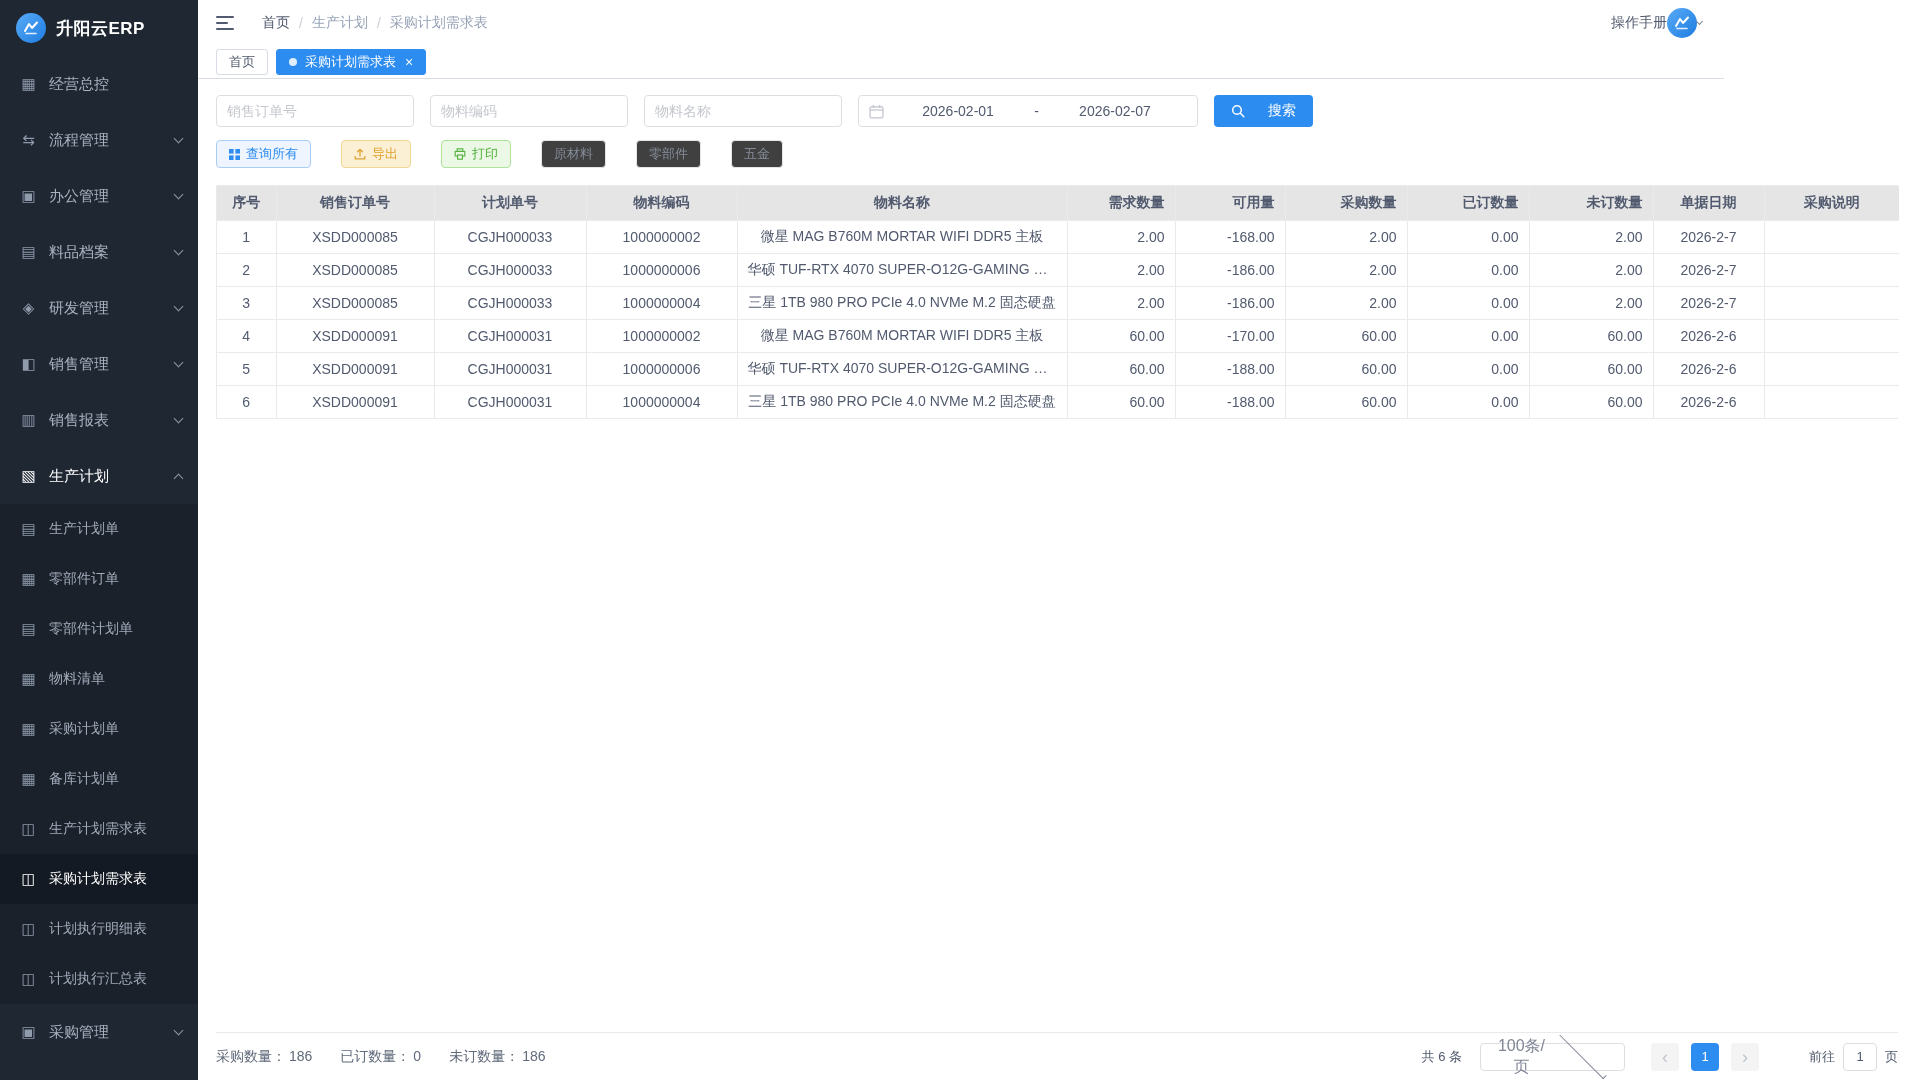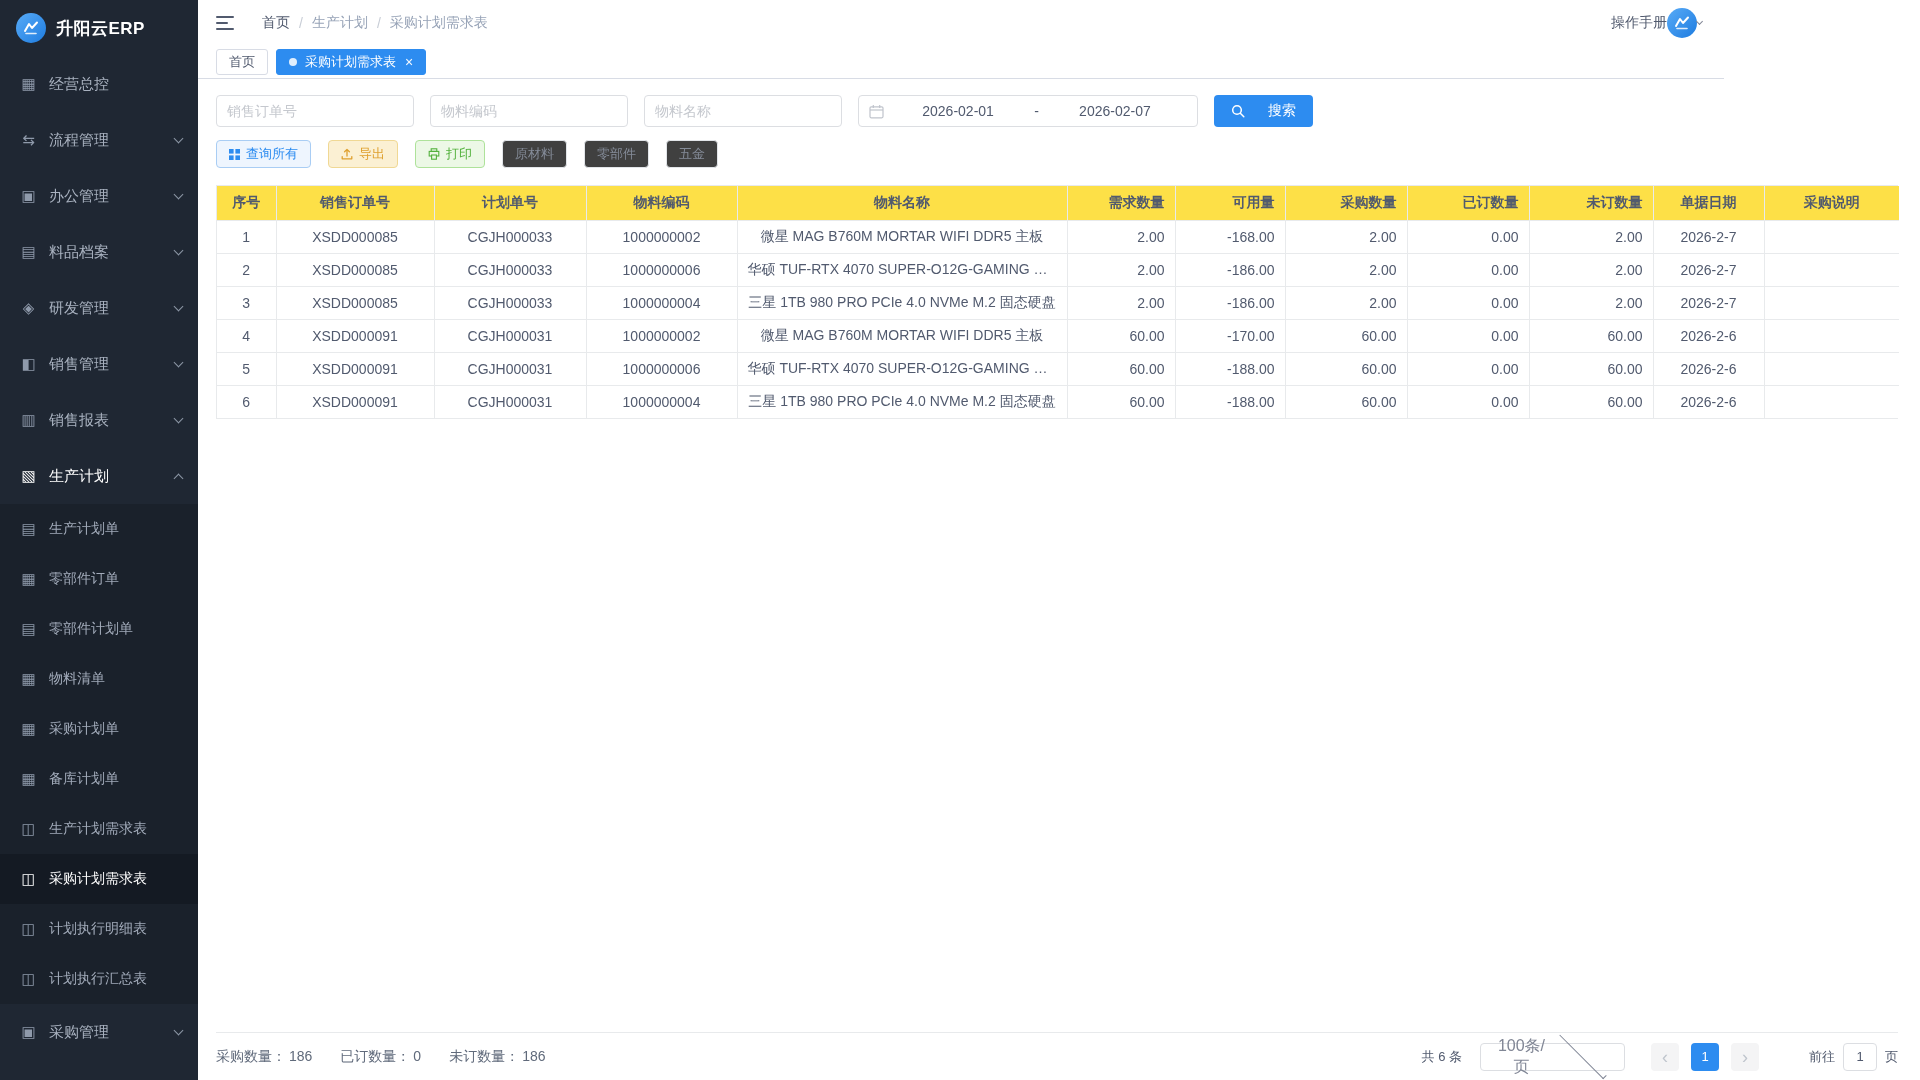--- a/index.html
+++ b/index.html
@@ -49,33 +49,33 @@
   .content { flex: 1; min-height: 0; display: flex; flex-direction: column; padding: 16px 22px 0 18px; }
   .filters { display: flex; align-items: center; gap: 16px; margin-bottom: 13px; flex-shrink: 0; }
   .f-input { width: 198px; height: 32px; border: 1px solid #dcdee2; border-radius: 4px; padding: 0 10px; font-size: 14px; color: #515a6e; font-family: inherit; outline: none; }
   .f-input::placeholder { color: #c5c8ce; }
   .daterange { width: 340px; height: 32px; border: 1px solid #dcdee2; border-radius: 4px; display: flex; align-items: center; padding: 0 10px; cursor: pointer; }
   .dr-ic { display: flex; align-items: center; margin-right: 2px; }
   .dr-part { flex: 1; text-align: center; font-size: 14px; color: #515a6e; }
   .dr-sep { color: #515a6e; padding: 0 4px; }
   .btn-search { height: 32px; padding: 0 17px; background: #2d8cf0; color: #fff; border: none; border-radius: 4px; font-size: 14px; display: inline-flex; align-items: center; gap: 23px; cursor: pointer; font-family: inherit; }
 
-  .actions { display: flex; align-items: center; gap: 17px; margin-bottom: 17px; flex-shrink: 0; }
+  .actions { display: flex; align-items: center; gap: 30px; margin-bottom: 17px; flex-shrink: 0; }
   .btn { height: 28px; padding: 0 12px; border-radius: 4px; font-size: 13px; display: inline-flex; align-items: center; gap: 6px; cursor: pointer; border: 1px solid transparent; font-family: inherit; white-space: nowrap; }
   .btn-primary-plain { background: #eef5fe; border-color: #a9cdf4; color: #2d8cf0; }
   .btn-warning-plain { background: #fbf0d3; border-color: #f0d894; color: #dfa02e; }
   .btn-success-plain { background: #ecf8e6; border-color: #aee29a; color: #52b13c; }
   .btn-info-plain { background: #404040; border-color: #e2e5e9; color: #848b98; }
   .bic { display: flex; align-items: center; }
 
   
   .grid { width: 1682px; border: 1px solid #e8eaec; flex-shrink: 0; }
   table { border-collapse: collapse; table-layout: fixed; width: 100%; }
   th, td { border-right: 1px solid #e8eaec; border-bottom: 1px solid #e8eaec; padding: 0 10px; font-size: 14px; overflow: hidden; white-space: nowrap; text-overflow: ellipsis; }
-  th { background: #fde047; color: #515a6e; font-weight: bold; height: 34px; }
+  th { background: #e5e5e5; color: #515a6e; font-weight: bold; height: 34px; }
   td { height: 33px; color: #515a6e; background: #fff; }
   th:last-child, td:last-child { border-right: none; }
   tbody tr:last-child td { border-bottom: none; }
   .al-center { text-align: center; } .al-right { text-align: right; padding-left: 29px; }
 
   .spacer { flex: 1; }
 
   
   .page-footer { height: 48px; border-top: 1px solid #e8eaec; display: flex; align-items: center; flex-shrink: 0; width: 1682px; }
   .stat { margin-right: 28px; font-size: 14px; color: #606a7b; }

